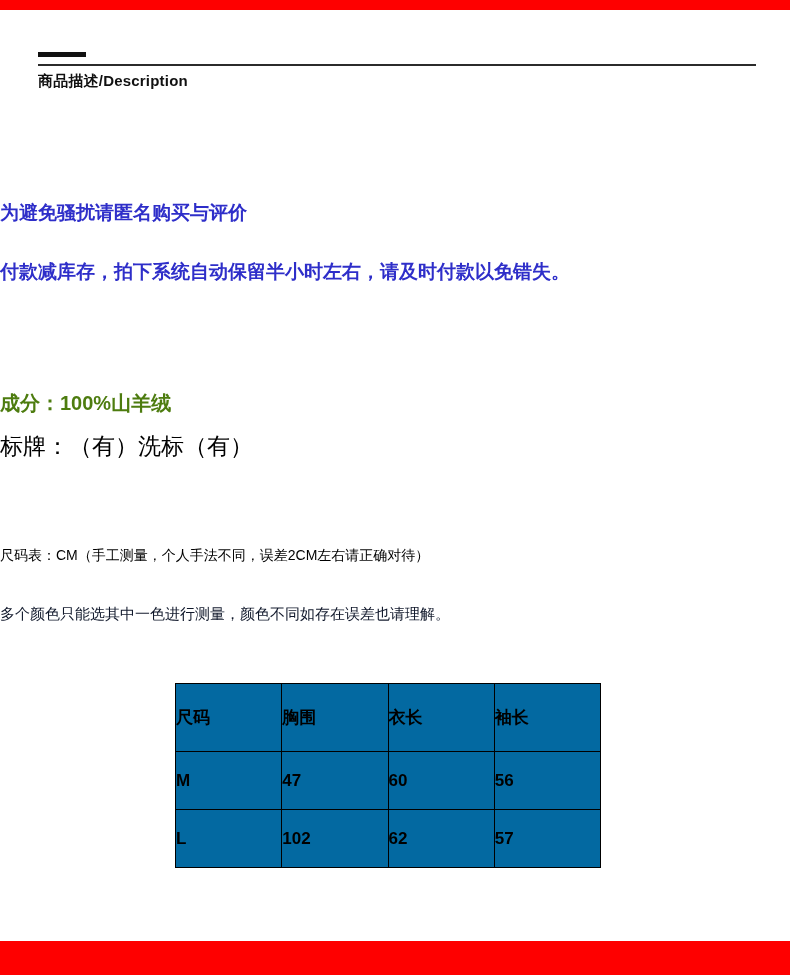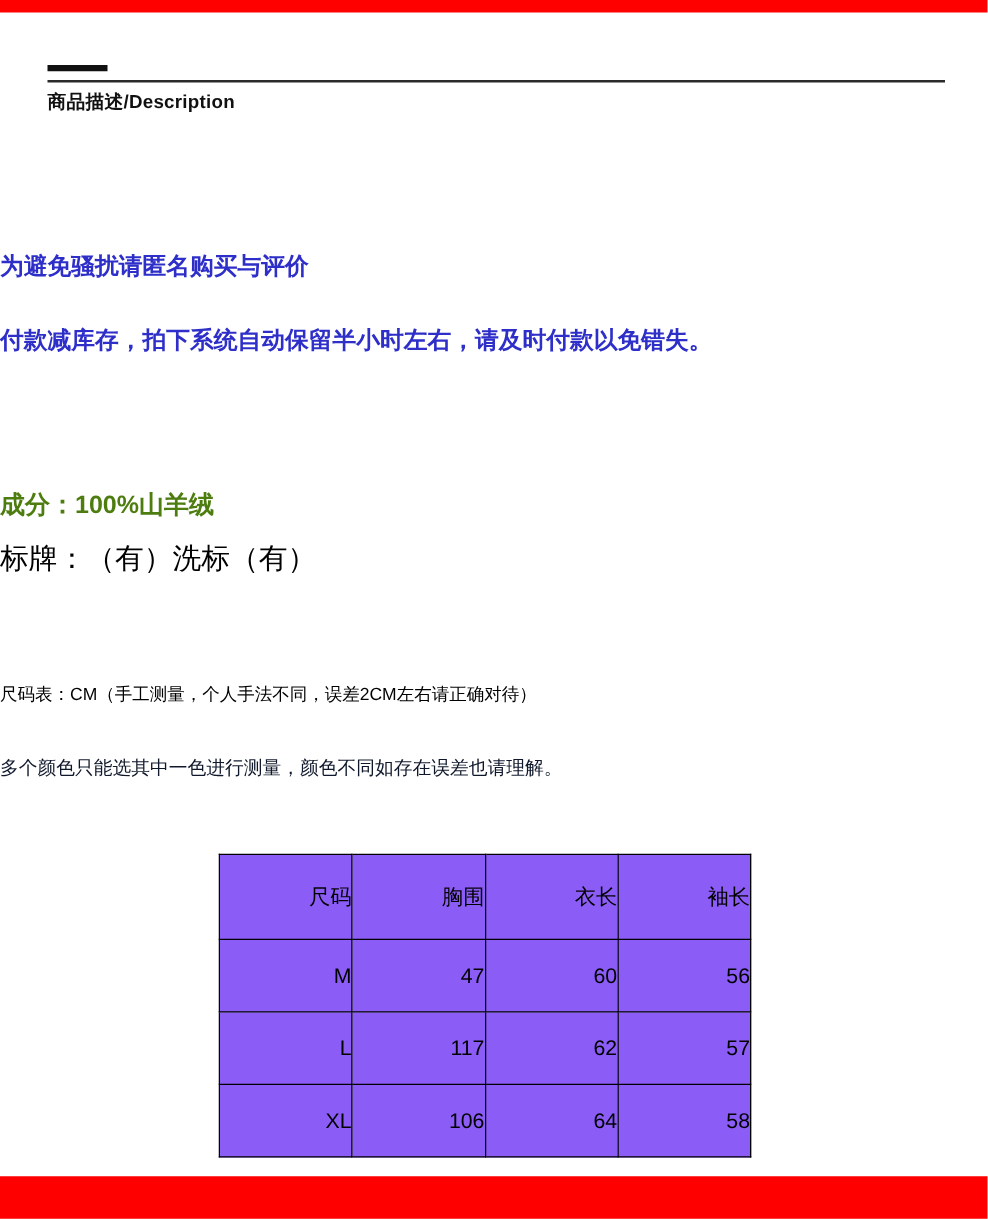--- a/index.html
+++ b/index.html
@@ -70,24 +70,24 @@
     left: 175px;
     top: 683px;
     width: 426px;
     border-collapse: collapse;
     table-layout: fixed;
     font-size: 17px;
     color: #000000;
   }
   .size-table th, .size-table td {
     border: 1px solid #000000;
-    text-align: right;
+    text-align: left;
     vertical-align: middle;
-    font-weight: 400;
-    background: #8b5cf6;
+    font-weight: 700;
+    background: #0369a1;
   }
   .size-table th { height: 68px; }
   .size-table td { height: 58px; }
 </style>
 </head>
 <body>
 
 <div class="top-bar"></div>
 
 <div class="section-marker"></div>
@@ -114,26 +114,20 @@
   </thead>
   <tbody>
     <tr>
       <td>M</td>
       <td>47</td>
       <td>60</td>
       <td>56</td>
     </tr>
     <tr>
       <td>L</td>
-      <td>117</td>
+      <td>102</td>
       <td>62</td>
       <td>57</td>
-    </tr>
-    <tr>
-      <td>XL</td>
-      <td>106</td>
-      <td>64</td>
-      <td>58</td>
     </tr>
   </tbody>
 </table>
 
 <div class="bottom-bar"></div>
 
 </body></html>

